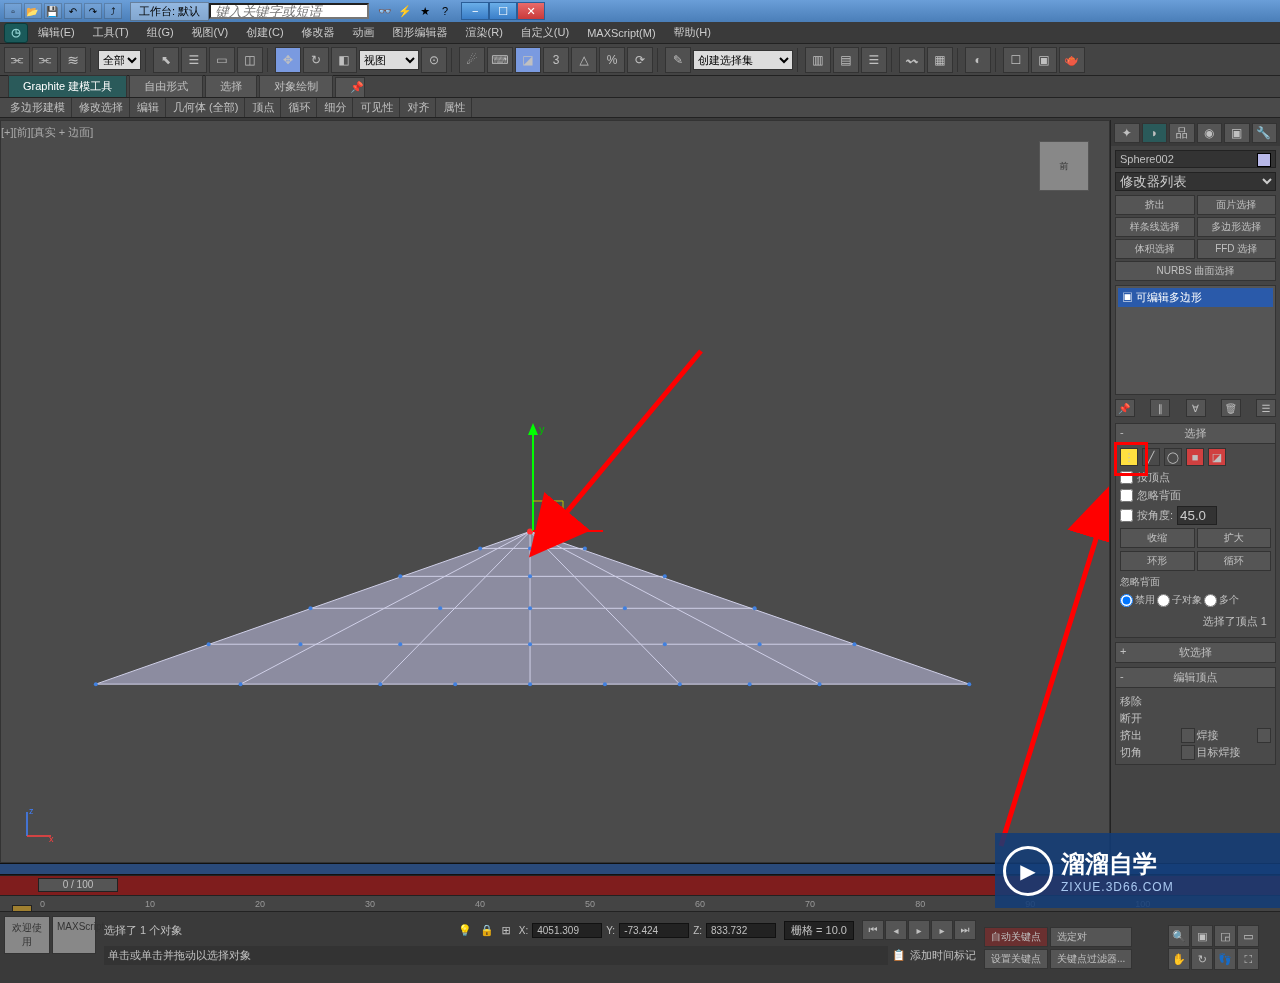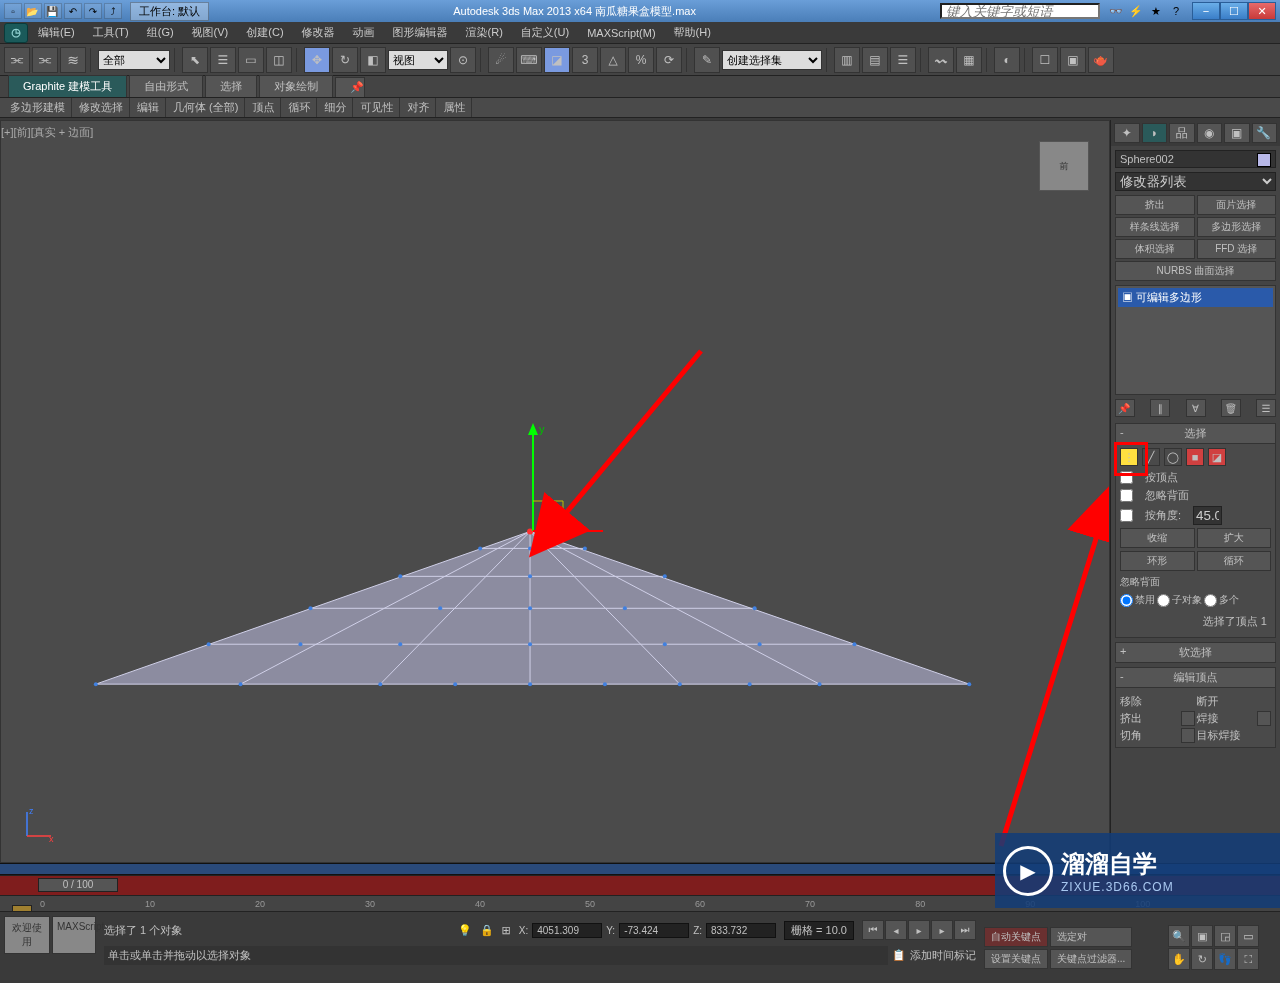--- a/index.html
+++ b/index.html
@@ -66,27 +66,27 @@
 .rollout-header { background: #555; border: 1px solid #333; padding: 2px 4px; text-align: center; font-size: 11px; position: relative; }
 .rollout-header::before { content: "-"; position: absolute; left: 4px; }
 .rollout-header.plus::before { content: "+"; }
 .rollout-body { background: #4a4a4a; border: 1px solid #333; border-top: none; padding: 4px; }
 .sel-icons { display: flex; gap: 4px; align-items: center; margin-bottom: 4px; position: relative; }
 .sel-icon { width: 18px; height: 18px; border: 1px solid #333; display: flex; align-items: center; justify-content: center; }
 .sel-icon.vertex { background: #ffe040; }
 .sel-icon.poly { background: #d04040; }
 .sel-icon.elem { background: #d04040; }
 .sel-red-box { position: absolute; border: 3px solid #f00; top: -6px; left: -6px; width: 34px; height: 34px; }
-.chk-row { display: flex; align-items: center; gap: 12px; margin-bottom: 3px; font-size: 11px; }
-.chk-row input[type="text"] { width: 29px; background: #333; color: #ccc; border: 1px solid #222; padding: 1px 2px; }
+.chk-row { display: flex; align-items: center; gap: 4px; margin-bottom: 3px; font-size: 11px; }
+.chk-row input[type="text"] { width: 40px; background: #333; color: #ccc; border: 1px solid #222; padding: 1px 2px; }
 .btn-row { display: flex; gap: 2px; margin-bottom: 3px; }
 .btn-row .btn { flex: 1; background: #555; border: 1px solid #333; padding: 2px; text-align: center; font-size: 10px; }
 .radio-row { display: flex; gap: 2px; margin-bottom: 3px; font-size: 10px; align-items: center; }
 .sel-count { text-align: right; padding: 4px; }
-.edit-btn-row2 { display: grid; grid-template-columns: 1fr 1fr; gap: 2px; margin-top: 2px; }
+.edit-btn-row2 { display: grid; grid-template-columns: 1fr; gap: 2px; margin-top: 2px; }
 .edit-btn-row3 { display: grid; grid-template-columns: 1fr auto 1fr auto; gap: 2px; margin-top: 2px; }
 .small-sq { width: 14px; background: #555; border: 1px solid #333; }
 
 
 .bottom { position: absolute; left: 0; right: 0; bottom: 0; height: 120px; background: #3a3a3a; }
 .timeline { height: 20px; background: #7f1d1d; border-top: 1px solid #222; position: relative; }
 .time-slider { position: absolute; top: 2px; left: 38px; width: 80px; height: 14px; background: #555; border: 1px solid #222; text-align: center; font-size: 10px; }
 .time-ruler { height: 18px; background: #444; border-top: 1px solid #222; border-bottom: 1px solid #222; position: relative; display: flex; align-items: center; padding-left: 40px; font-size: 9px; color: #999; }
 .time-ruler span { flex: 0 0 auto; margin-right: 100px; }
 .key-icon { position: absolute; left: 12px; top: 42px; width: 20px; height: 18px; background: #a08030; border: 1px solid #222; }
@@ -123,21 +123,20 @@
 <div class="titlebar">
   <div class="qat">
     <div class="qat-btn">▫</div>
     <div class="qat-btn">📂</div>
     <div class="qat-btn">💾</div>
     <div class="qat-btn">↶</div>
     <div class="qat-btn">↷</div>
     <div class="qat-btn">⤴</div>
   </div>
   <div class="workbench">工作台: 默认</div>
-  <div class="title-center">Autodesk 3ds Max  2013 x64   南瓜糖果盒模型.max</div>
   <input class="search" placeholder="键入关键字或短语" style="">
   <div class="ticons">
     <span>👓</span>
     <span>⚡</span>
     <span>★</span>
     <span>?</span>
   </div>
   <div class="winbtns">
     <div class="winbtn">−</div>
     <div class="winbtn">☐</div>
@@ -165,21 +164,21 @@
   <div class="tb-btn">
       <span class="tb-icon">⫘</span>
     </div>
   <div class="tb-btn">
       <span class="tb-icon">⫘</span>
     </div>
   <div class="tb-btn">
       <span class="tb-icon">≋</span>
     </div>
   <div class="sep"></div>
-  <select style="width:72px"><option>全部</option></select>
+  <select style="width:43px"><option>全部</option></select>
   <div class="sep"></div>
   <div class="tb-btn">⬉</div>
   <div class="tb-btn">☰</div>
   <div class="tb-btn">▭</div>
   <div class="tb-btn">◫</div>
   <div class="sep"></div>
   <div class="tb-btn active">✥</div>
   <div class="tb-btn">↻</div>
   <div class="tb-btn">◧</div>
   <select style="width:60px"><option>视图</option></select>

